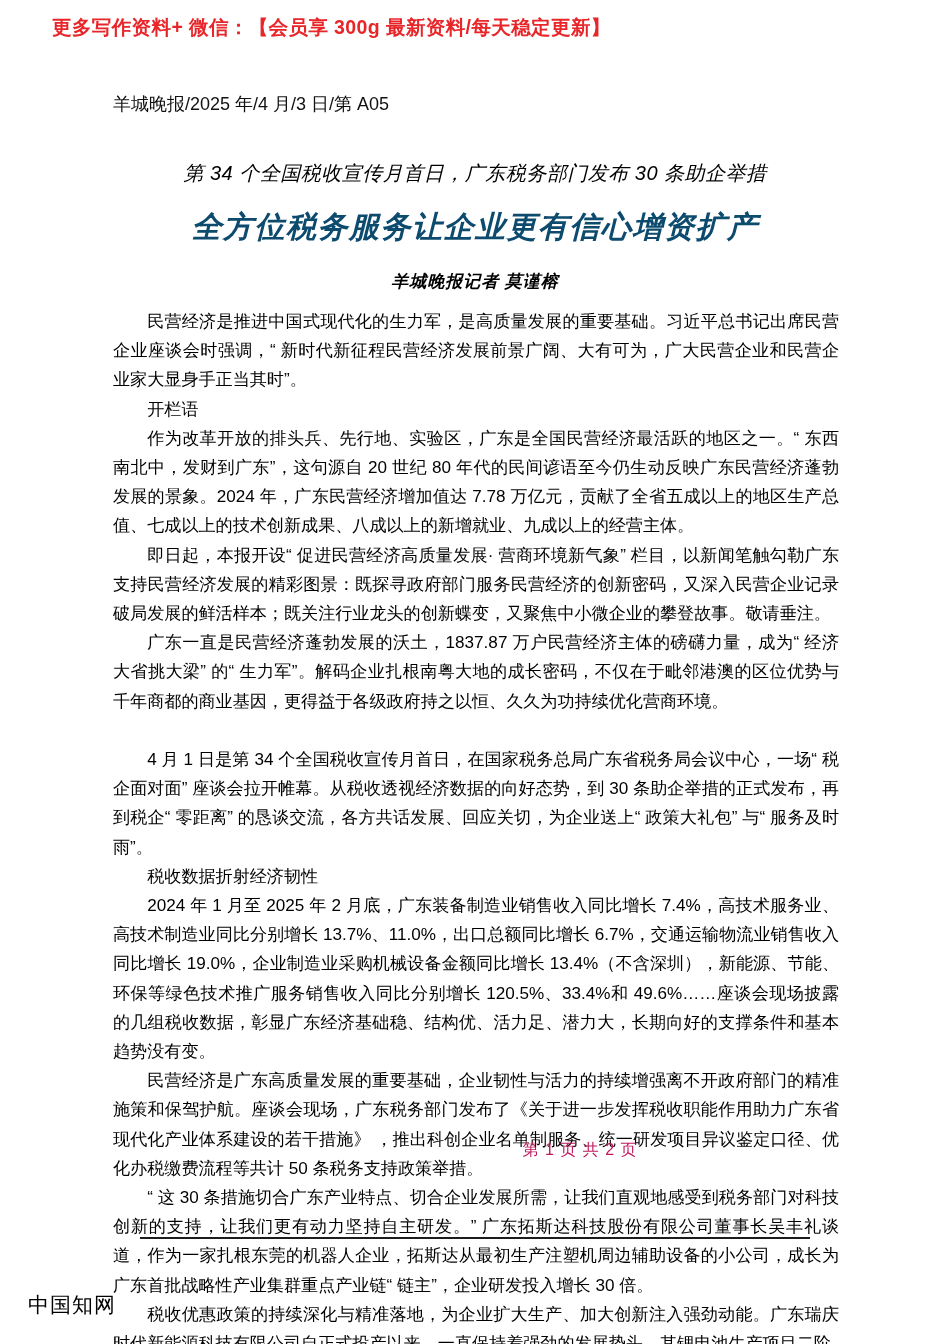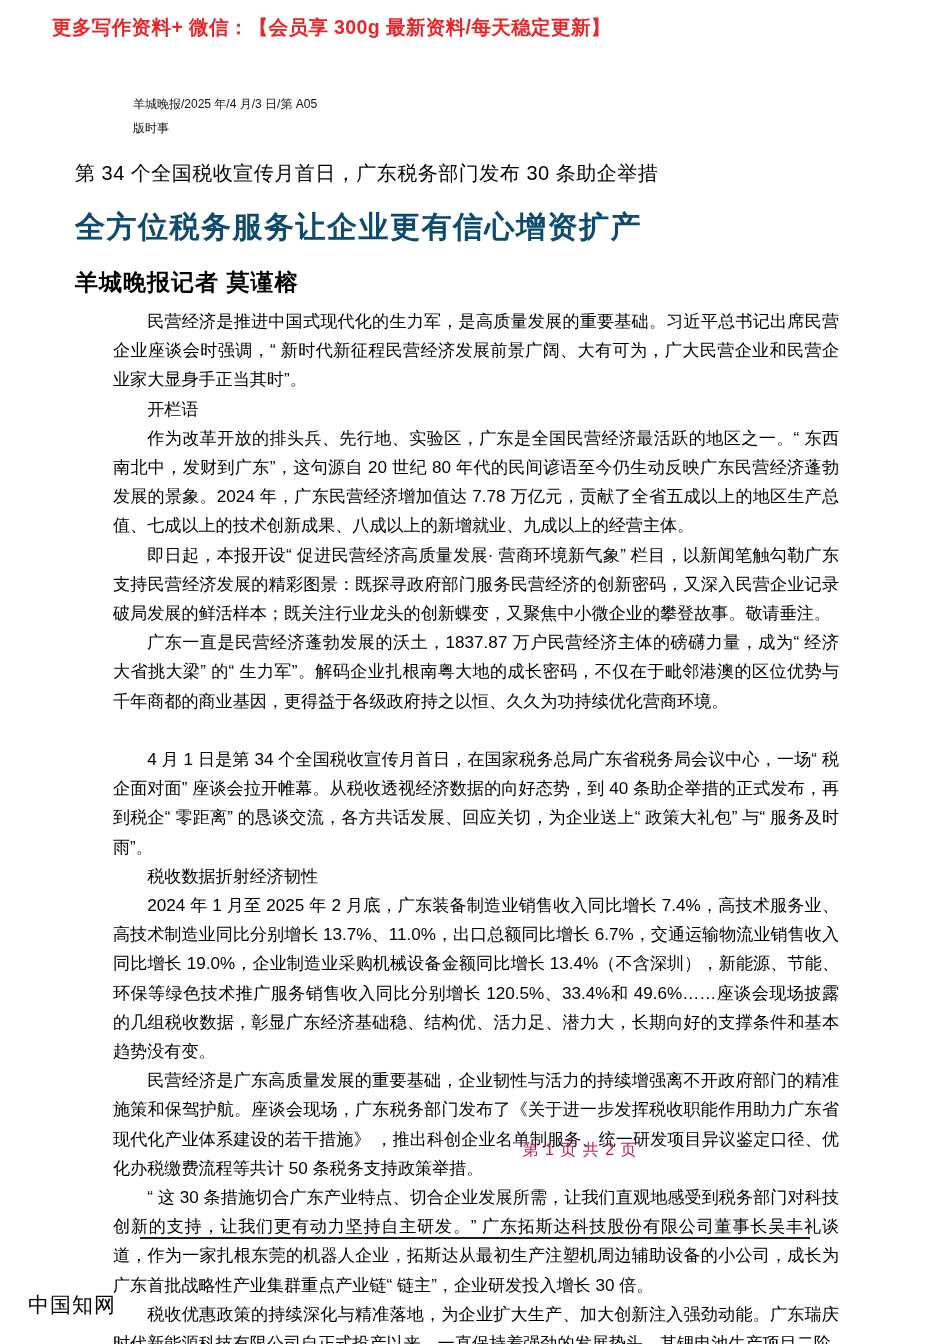--- a/index.html
+++ b/index.html
@@ -35,34 +35,34 @@
     white-space: nowrap;
   }
 
   
   .masthead {
     position: absolute;
     left: 113px;
     top: 92px;
     width: 480px;
     font-family: "Liberation Sans", "DejaVu Sans", sans-serif;
-    font-size: 12px;
+    font-size: 18px;
     line-height: 24px;
     color: #111;
-    margin-left: 20px;
   }
   .masthead .line { display: block; white-space: nowrap; }
 
   
   .headline-block {
     position: absolute;
     left: 75px;
     top: 158px;
     width: 800px;
-    text-align: left;
+    text-align: center;
+    font-style: italic;
   }
   .shoulder-title {
     font-family: "Liberation Sans", "DejaVu Sans", sans-serif;
     font-size: 20px;
     line-height: 30px;
     letter-spacing: 0.5px;
     color: #000;
     white-space: nowrap;
   }
   .main-title {
@@ -72,21 +72,21 @@
     font-size: 30px;
     line-height: 40px;
     letter-spacing: 1.5px;
     color: #0c4a6e;
     white-space: nowrap;
   }
   .byline {
     margin-top: 21px;
     font-family: "Liberation Sans", "DejaVu Sans", sans-serif;
     font-weight: bold;
-    font-size: 23px;
+    font-size: 17px;
     line-height: 28px;
     letter-spacing: 1px;
     color: #000;
     white-space: nowrap;
   }
 
   
   .article-body {
     position: absolute;
     left: 113px;
@@ -156,36 +156,35 @@
 </style>
 </head>
 <body>
 
 <div class="page">
 
   <div class="promo-banner" style="color: rgb(232, 38, 42);">更多写作资料+ 微信：【会员享 300g 最新资料/每天稳定更新】</div>
 
   <div class="masthead">
     <span class="line">羊城晚报/2025 年/4 月/3 日/第 A05</span>
-    <span class="line">版时事</span>
   </div>
 
   <div class="headline-block">
     <div class="shoulder-title">第 34 个全国税收宣传月首日，广东税务部门发布 30 条助企举措</div>
     <div class="main-title">全方位税务服务让企业更有信心增资扩产</div>
     <div class="byline">羊城晚报记者  莫谨榕</div>
   </div>
 
   <div class="article-body" id="article-body">
       <p>民营经济是推进中国式现代化的生力军，是高质量发展的重要基础。习近平总书记出席民营企业座谈会时强调，“ 新时代新征程民营经济发展前景广阔、大有可为，广大民营企业和民营企业家大显身手正当其时”。</p>
       <p>开栏语</p>
       <p>作为改革开放的排头兵、先行地、实验区，广东是全国民营经济最活跃的地区之一。“ 东西南北中，发财到广东”，这句源自 20 世纪 80 年代的民间谚语至今仍生动反映广东民营经济蓬勃发展的景象。2024 年，广东民营经济增加值达 7.78 万亿元，贡献了全省五成以上的地区生产总值、七成以上的技术创新成果、八成以上的新增就业、九成以上的经营主体。</p>
       <p>即日起，本报开设“ 促进民营经济高质量发展· 营商环境新气象” 栏目，以新闻笔触勾勒广东支持民营经济发展的精彩图景：既探寻政府部门服务民营经济的创新密码，又深入民营企业记录破局发展的鲜活样本；既关注行业龙头的创新蝶变，又聚焦中小微企业的攀登故事。敬请垂注。</p>
       <p>广东一直是民营经济蓬勃发展的沃土，1837.87 万户民营经济主体的磅礴力量，成为“ 经济大省挑大梁” 的“ 生力军”。解码企业扎根南粤大地的成长密码，不仅在于毗邻港澳的区位优势与千年商都的商业基因，更得益于各级政府持之以恒、久久为功持续优化营商环境。</p>
-      <p class="spaced-before">4 月 1 日是第 34 个全国税收宣传月首日，在国家税务总局广东省税务局会议中心，一场“ 税企面对面” 座谈会拉开帷幕。从税收透视经济数据的向好态势，到 40 条助企举措的正式发布，再到税企“ 零距离” 的恳谈交流，各方共话发展、回应关切，为企业送上“ 政策大礼包” 与“ 服务及时雨”。</p>
+      <p class="spaced-before">4 月 1 日是第 34 个全国税收宣传月首日，在国家税务总局广东省税务局会议中心，一场“ 税企面对面” 座谈会拉开帷幕。从税收透视经济数据的向好态势，到 30 条助企举措的正式发布，再到税企“ 零距离” 的恳谈交流，各方共话发展、回应关切，为企业送上“ 政策大礼包” 与“ 服务及时雨”。</p>
       <p>税收数据折射经济韧性</p>
       <p>2024 年 1 月至 2025 年 2 月底，广东装备制造业销售收入同比增长 7.4%，高技术服务业、高技术制造业同比分别增长 13.7%、11.0%，出口总额同比增长 6.7%，交通运输物流业销售收入同比增长 19.0%，企业制造业采购机械设备金额同比增长 13.4%（不含深圳），新能源、节能、环保等绿色技术推广服务销售收入同比分别增长 120.5%、33.4%和 49.6%……座谈会现场披露的几组税收数据，彰显广东经济基础稳、结构优、活力足、潜力大，长期向好的支撑条件和基本趋势没有变。</p>
       <p>民营经济是广东高质量发展的重要基础，企业韧性与活力的持续增强离不开政府部门的精准施策和保驾护航。座谈会现场，广东税务部门发布了《关于进一步发挥税收职能作用助力广东省现代化产业体系建设的若干措施》 ，推出科创企业名单制服务、统一研发项目异议鉴定口径、优化办税缴费流程等共计 50 条税务支持政策举措。</p>
       <p>“ 这 30 条措施切合广东产业特点、切合企业发展所需，让我们直观地感受到税务部门对科技创新的支持，让我们更有动力坚持自主研发。” 广东拓斯达科技股份有限公司董事长吴丰礼谈道，作为一家扎根东莞的机器人企业，拓斯达从最初生产注塑机周边辅助设备的小公司，成长为广东首批战略性产业集群重点产业链“ 链主”，企业研发投入增长 30 倍。</p>
       <p>税收优惠政策的持续深化与精准落地，为企业扩大生产、加大创新注入强劲动能。广东瑞庆时代新能源科技有限公司自正式投产以来，一直保持着强劲的发展势头，其锂电池生产项目二阶</p>
     </div>
 
   <div class="page-number">
     <span class="page-number-inner">第 1 页 共 2 页</span>
   </div>

